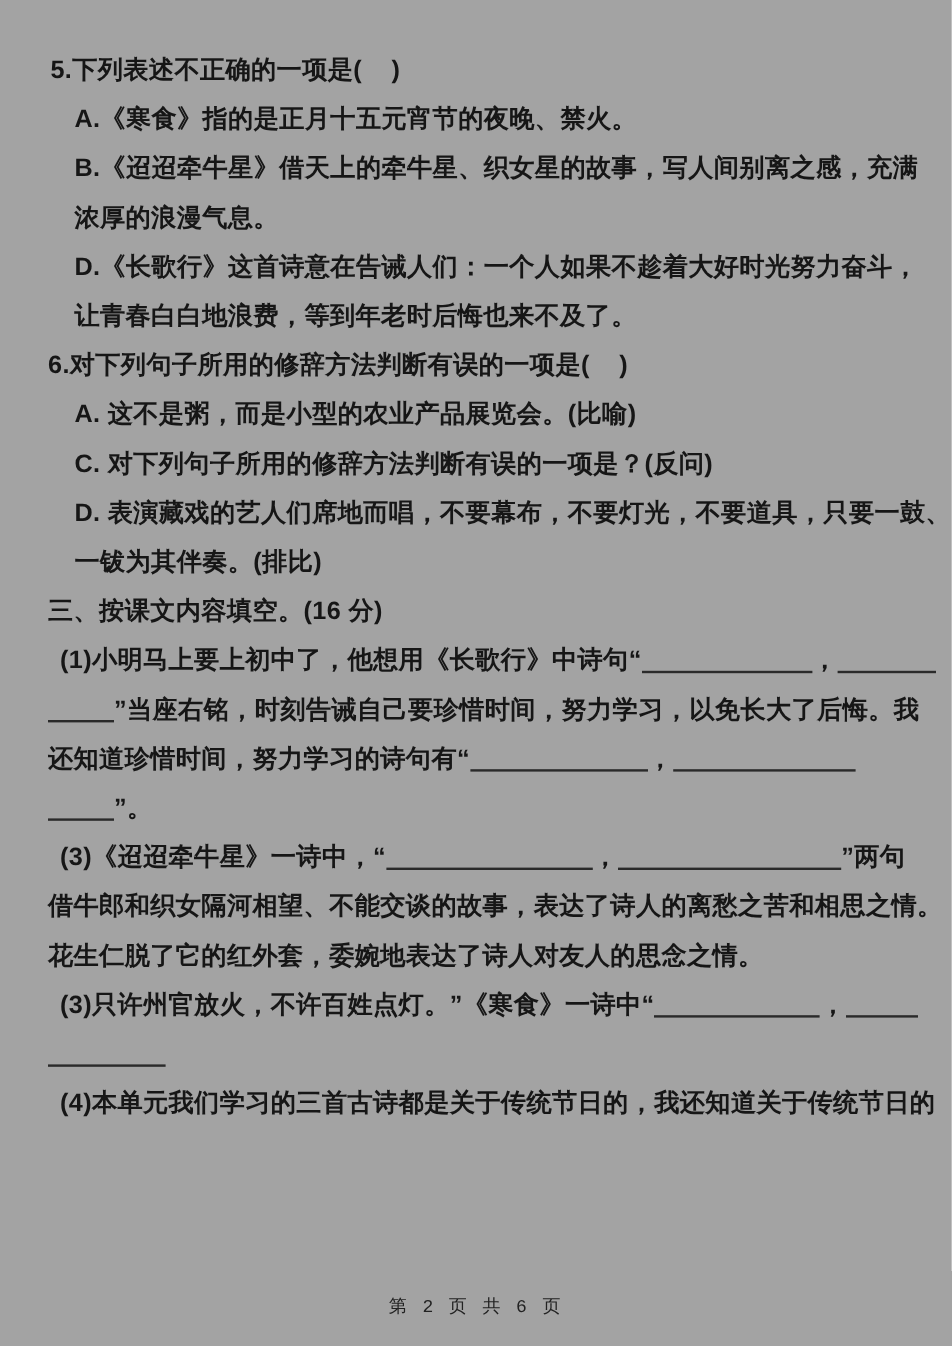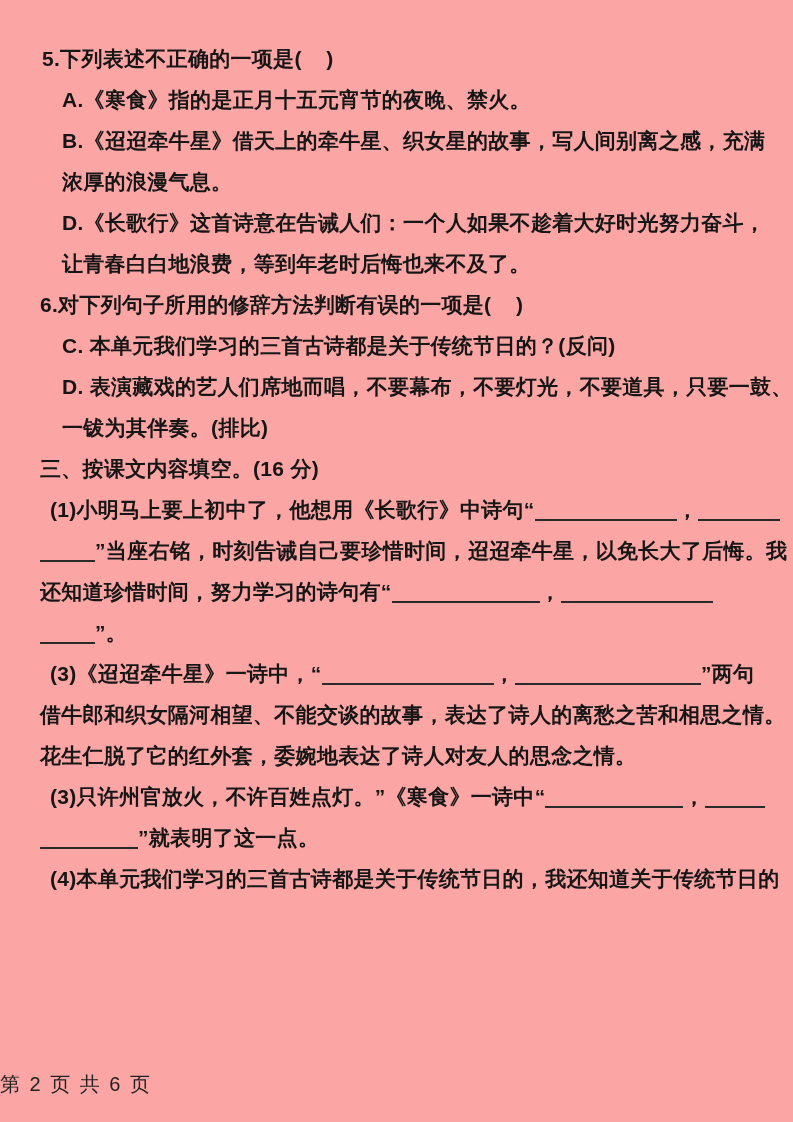--- a/index.html
+++ b/index.html
@@ -8,21 +8,21 @@
     width: 793px;
     height: 1122px;
     position: relative;
     font-family: "Liberation Sans", sans-serif;
     color: #161616;
     overflow: hidden;
   }
   .page {
     position: absolute;
     inset: 0;
-    background: #fca5a5;
+    background: #a3a3a3;
   }
   .content {
     position: absolute;
     top: 38px;
     left: 40px;
     right: 28px;
   }
   .block { }
   .line {
     height: 41px;
@@ -39,62 +39,64 @@
     height: 20px;
     border-bottom: 2px solid #2a2a2a;
     vertical-align: baseline;
     transform: translateY(4px);
   }
   .footer {
     position: absolute;
     bottom: 24px;
     left: 0;
     right: 0;
-    font-family: Liberation Sans, sans-serif;
-    font-size: 20px;
+    text-align: center;
+    font-family: Liberation Mono, monospace;
+    font-size: 15px;
     color: #222222;
     letter-spacing: 2px;
   }
 </style>
 </head>
 <body>
 
 <div class="page">
   <main class="content">
       <div class="block">
         <div class="line" style="padding-left: 2px;"><span class="txt">5.下列表述不正确的一项是(    )</span></div>
         <div class="line" style="padding-left: 22px;"><span class="txt">A.《寒食》指的是正月十五元宵节的夜晚、禁火。</span></div>
         <div class="line" style="padding-left: 22px;"><span class="txt">B.《迢迢牵牛星》借天上的牵牛星、织女星的故事，写人间别离之感，充满</span></div>
         <div class="line" style="padding-left: 22px;"><span class="txt">浓厚的浪漫气息。</span></div>
         <div class="line" style="padding-left: 22px;"><span class="txt">D.《长歌行》这首诗意在告诫人们：一个人如果不趁着大好时光努力奋斗，</span></div>
         <div class="line" style="padding-left: 22px;"><span class="txt">让青春白白地浪费，等到年老时后悔也来不及了。</span></div>
       </div>
       <div class="block">
         <div class="line"><span class="txt">6.对下列句子所用的修辞方法判断有误的一项是(    )</span></div>
-        <div class="line" style="padding-left: 22px;"><span class="txt">C. 本单元我们学习的三首古诗都是关于传统节日的？(反问)</span></div>
+        <div class="line" style="padding-left: 22px;"><span class="txt">A. 这不是粥，而是小型的农业产品展览会。(比喻)</span></div>
+        <div class="line" style="padding-left: 22px;"><span class="txt">C. 对下列句子所用的修辞方法判断有误的一项是？(反问)</span></div>
         <div class="line" style="padding-left: 22px;"><span class="txt">D. 表演藏戏的艺人们席地而唱，不要幕布，不要灯光，不要道具，只要一鼓、</span></div>
         <div class="line" style="padding-left: 22px;"><span class="txt">一钹为其伴奏。(排比)</span></div>
       </div>
       <div class="block">
         <div class="line"><span class="txt">三、按课文内容填空。(16 分)</span></div>
       </div>
       <div class="block">
         <div class="line" style="padding-left: 10px;"><span class="txt">(1)小明马上要上初中了，他想用《长歌行》中诗句“</span><span class="blank" style="width: 142px;"></span><span class="txt">，</span><span class="blank" style="width: 82px;"></span></div>
-        <div class="line"><span class="blank" style="width: 55px;"></span><span class="txt">”当座右铭，时刻告诫自己要珍惜时间，迢迢牵牛星，以免长大了后悔。我</span></div>
+        <div class="line"><span class="blank" style="width: 55px;"></span><span class="txt">”当座右铭，时刻告诫自己要珍惜时间，努力学习，以免长大了后悔。我</span></div>
         <div class="line"><span class="txt">还知道珍惜时间，努力学习的诗句有“</span><span class="blank" style="width: 148px;"></span><span class="txt">，</span><span class="blank" style="width: 152px;"></span></div>
         <div class="line"><span class="blank" style="width: 55px;"></span><span class="txt">”。</span></div>
       </div>
       <div class="block">
         <div class="line" style="padding-left: 10px;"><span class="txt">(3)《迢迢牵牛星》一诗中，“</span><span class="blank" style="width: 172px;"></span><span class="txt">，</span><span class="blank" style="width: 186px;"></span><span class="txt">”两句</span></div>
         <div class="line"><span class="txt">借牛郎和织女隔河相望、不能交谈的故事，表达了诗人的离愁之苦和相思之情。</span></div>
         <div class="line"><span class="txt">花生仁脱了它的红外套，委婉地表达了诗人对友人的思念之情。</span></div>
       </div>
       <div class="block">
         <div class="line" style="padding-left: 10px;"><span class="txt">(3)只许州官放火，不许百姓点灯。”《寒食》一诗中“</span><span class="blank" style="width: 138px;"></span><span class="txt">，</span><span class="blank" style="width: 60px;"></span></div>
-        <div class="line"><span class="blank" style="width: 98px;"></span><span class="txt">”就表明了这一点。</span></div>
+        <div class="line"><span class="blank" style="width: 98px;"></span></div>
       </div>
       <div class="block">
         <div class="line" style="padding-left: 10px;"><span class="txt">(4)本单元我们学习的三首古诗都是关于传统节日的，我还知道关于传统节日的</span></div>
       </div>
     </main>
   <div class="footer">
     <span>第 2 页 共 6 页</span>
   </div>
 </div>
 

